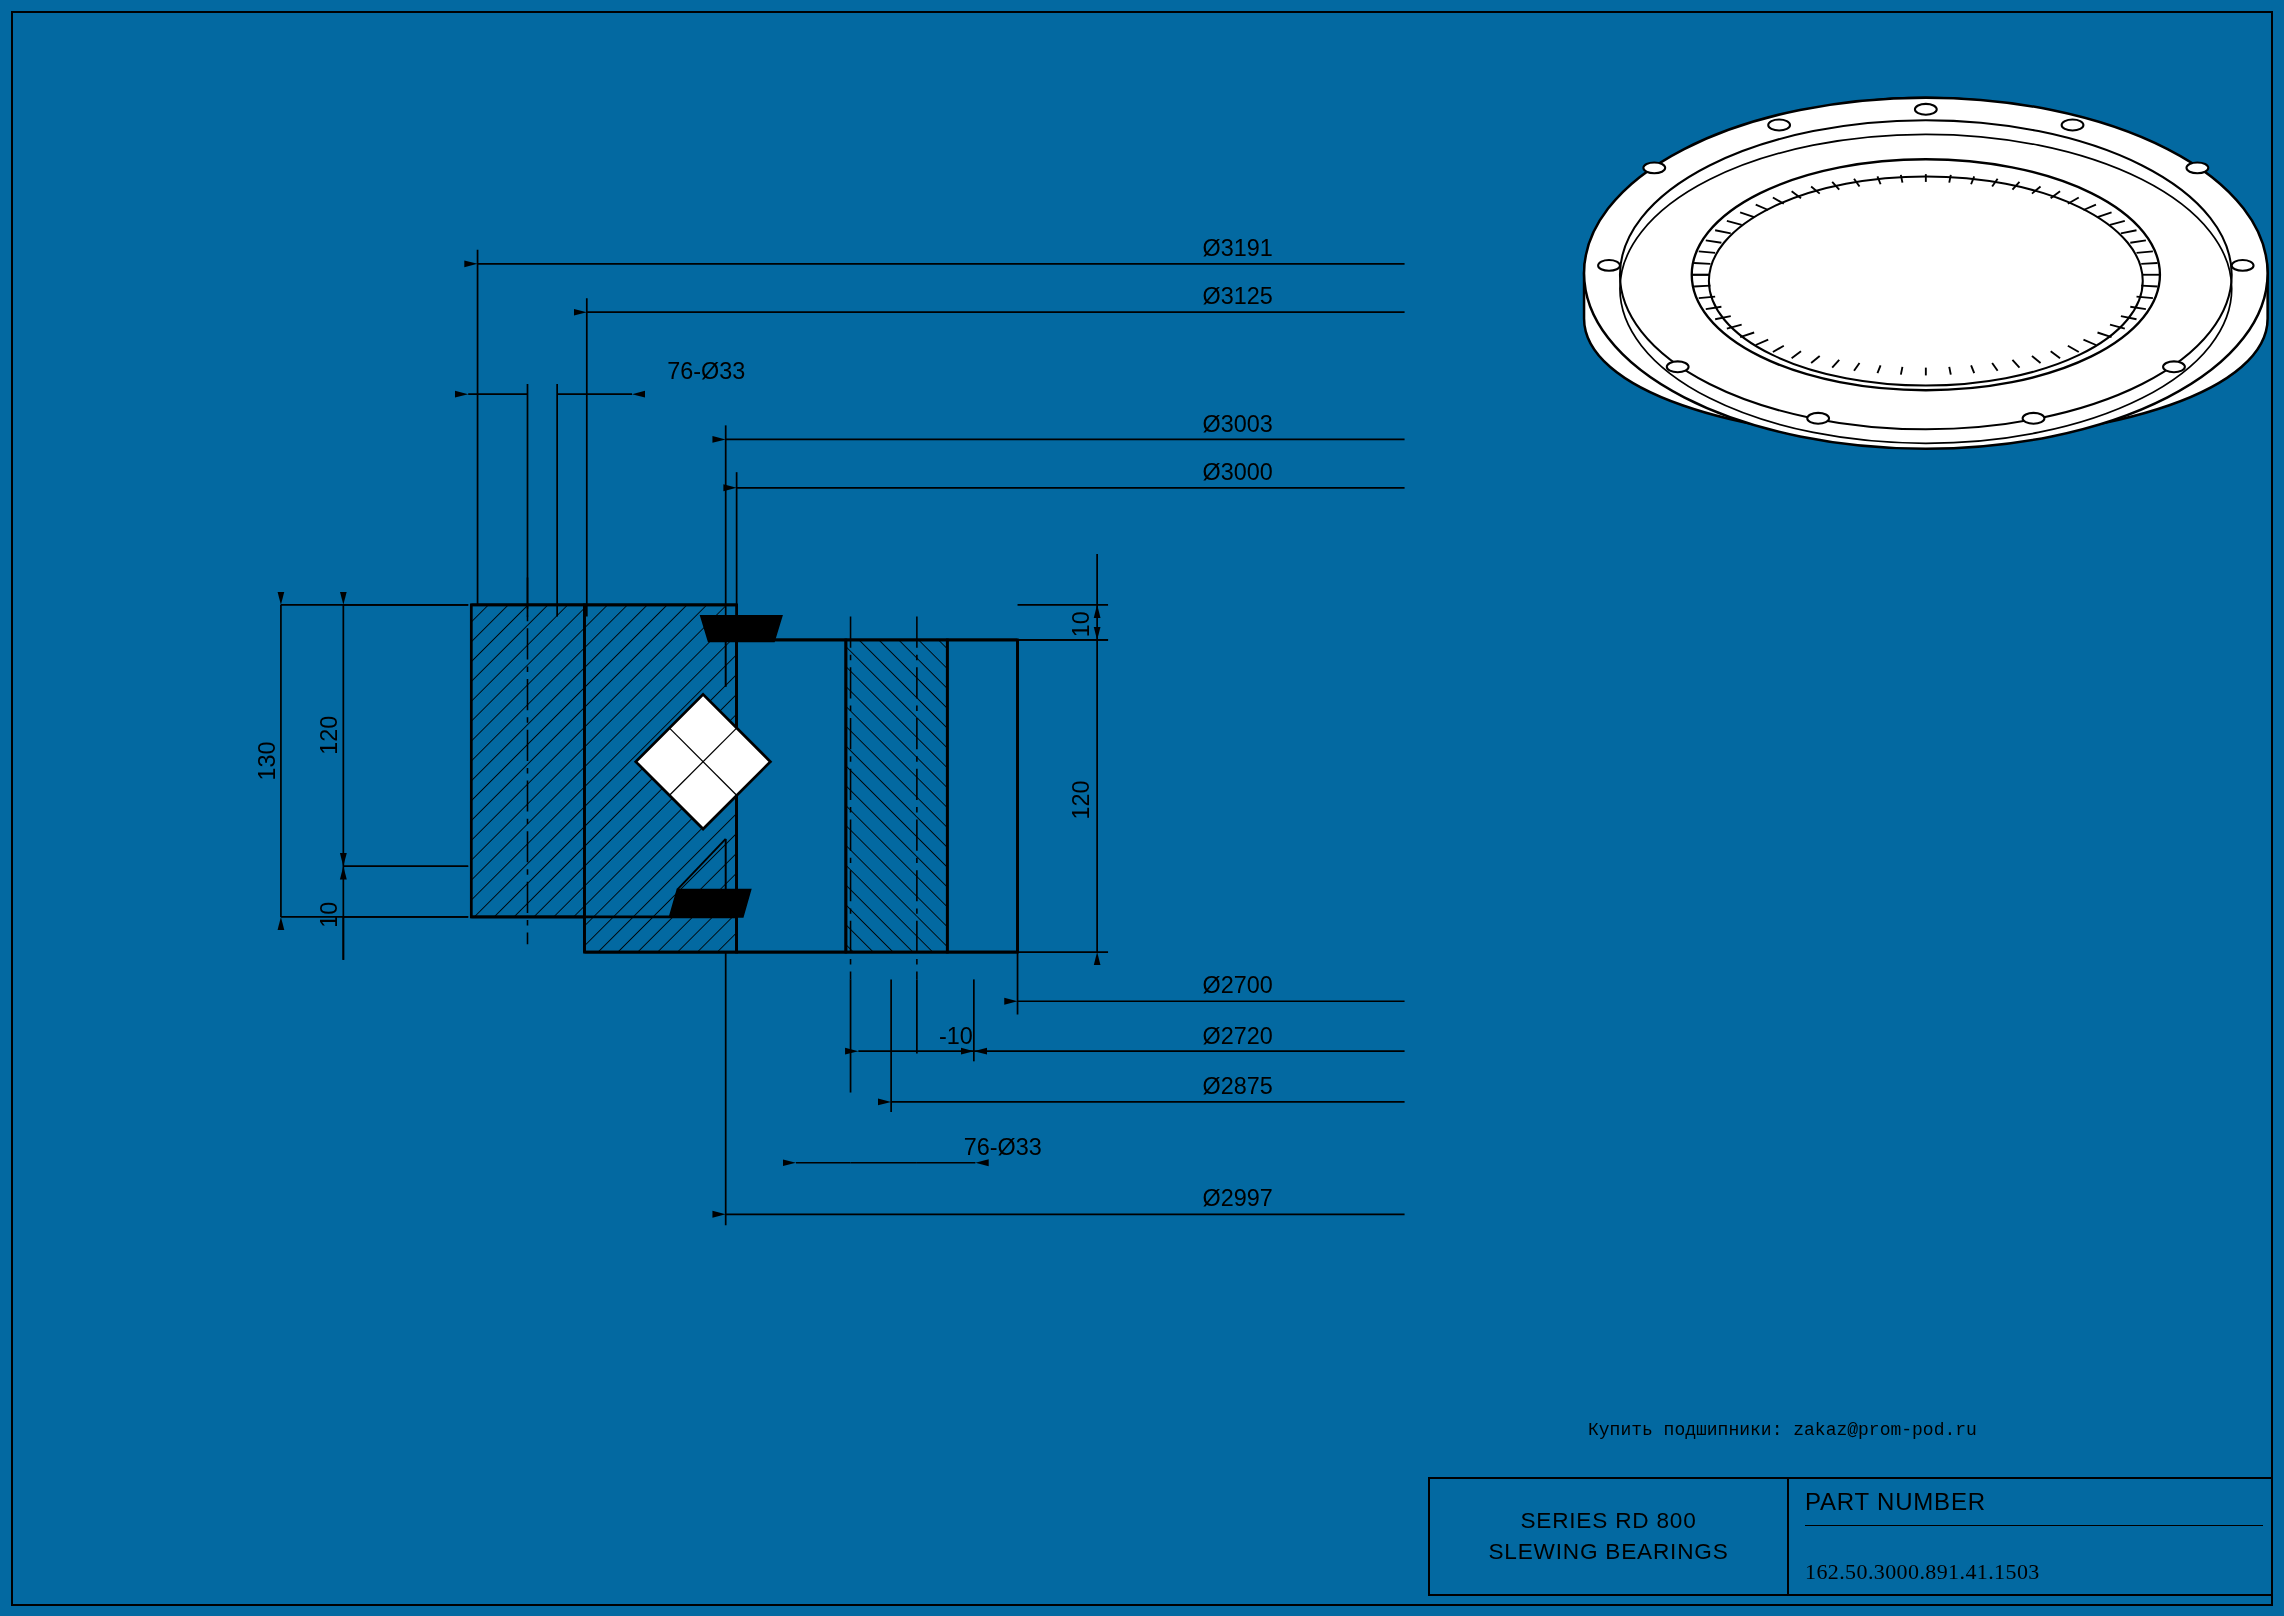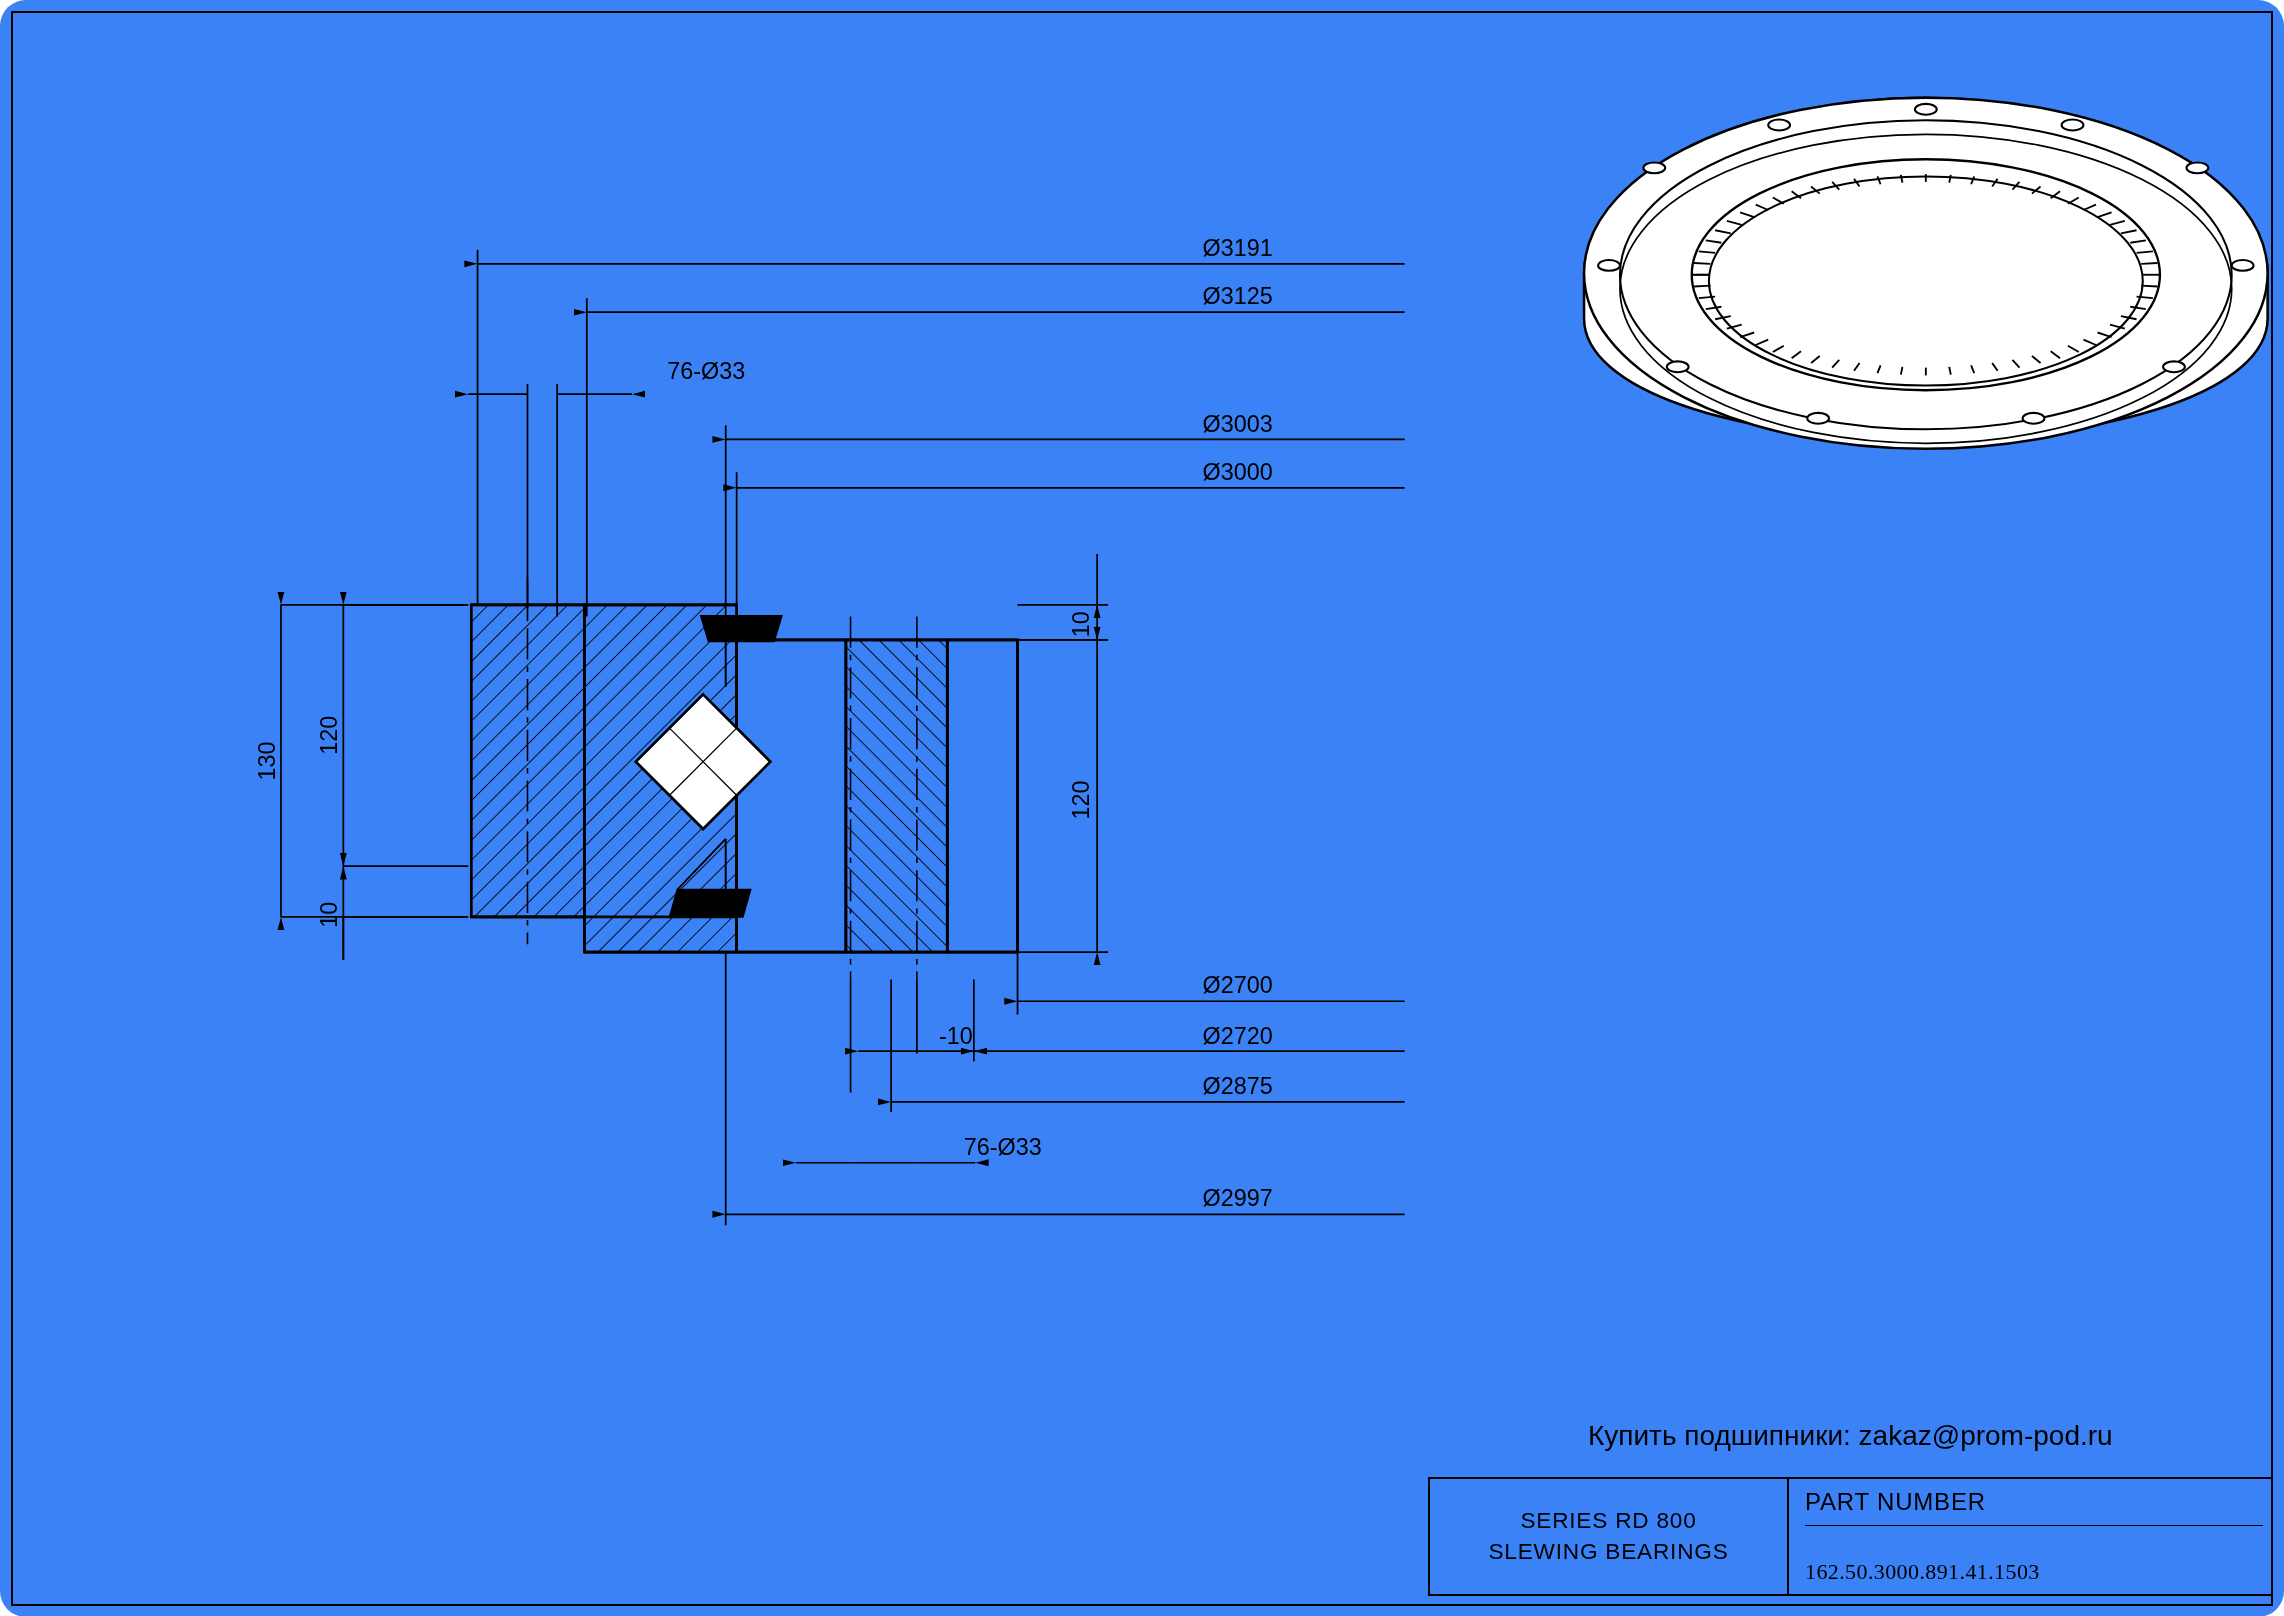--- a/index.html
+++ b/index.html
@@ -1,28 +1,28 @@
 <!DOCTYPE html>
 <html style="font-size:12.5px"><head>
 <meta charset="utf-8">
 <style>
   html,body{margin:0;padding:0;background:#ffffff;}
   body{font-family:"Liberation Sans", sans-serif;}
-  #page{position:relative;width:2284px;height:1617px;background:#3b82f6;overflow:hidden;border-radius:26px;}
+  #page{position:relative;width:2284px;height:1617px;background:#0369a1;overflow:hidden;}
   #frame{position:absolute;left:11px;top:11px;width:2262px;height:1595px;border:2.3px solid #000;box-sizing:border-box;}
   svg{position:absolute;left:0;top:0;width:2284px;height:1617px;overflow:visible;}
   .dim-text{font-family:"Liberation Sans", sans-serif;font-size:30px;fill:#000;}
   .dim-text-v{font-family:"Liberation Sans", sans-serif;font-size:30px;fill:#000;}
   #titleblock{position:absolute;left:1428px;top:1477px;width:845px;height:119px;box-sizing:border-box;border:2.3px solid #000;}
   #tb-left{position:absolute;left:0;top:0;width:359px;height:100%;box-sizing:border-box;border-right:2.3px solid #000;display:flex;flex-direction:column;align-items:center;justify-content:center;}
   #tb-right{position:absolute;left:361px;top:0;right:0;height:100%;box-sizing:border-box;display:flex;flex-direction:column;justify-content:center;padding-left:14px;gap:24px;}
   .tb-series{font-size:22.6px;letter-spacing:0.8px;line-height:1.35;text-align:center;}
   .tb-pn-label{font-size:24px;letter-spacing:0.8px;padding-bottom:9.4px;border-bottom:1.6px solid #000;margin-right:7.8px;}
   .tb-pn-value{font-size:22px;letter-spacing:0.4px;padding-top:9.4px;font-family:Liberation Serif, serif;}
-  #contactline{position:absolute;left:1588px;top:1420px;font-size:28px;color:#000;white-space:nowrap;}
+  #contactline{position:absolute;left:1588px;top:1420px;font-size:18px;color:#000;white-space:nowrap;font-family:Liberation Mono, monospace;}
 </style>
 </head>
 <body>
 
 <div id="page">
 
   <div id="frame"></div>
 
   <svg viewBox="0 0 2927 2072">
     <defs>

